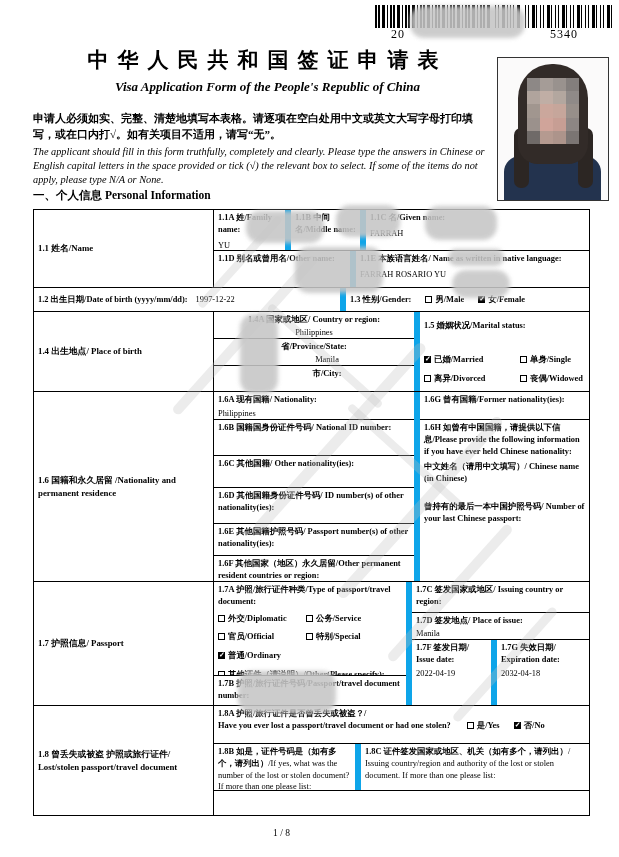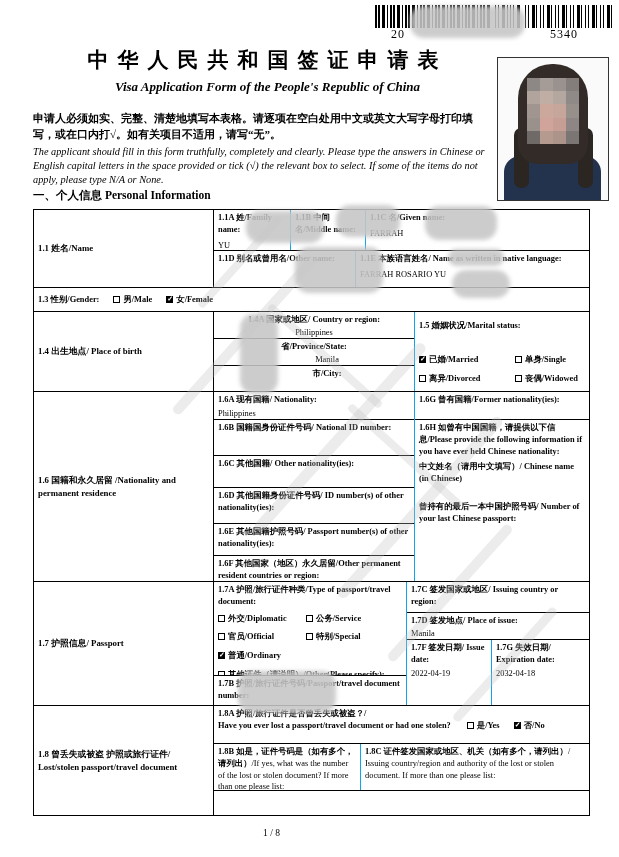--- a/index.html
+++ b/index.html
@@ -39,30 +39,30 @@
   
   .tbl{position:absolute;left:33px;top:209px;width:557px;border:1.5px solid #000;box-sizing:border-box;font-size:8.4px;line-height:1.4;}
   .row{display:flex;border-bottom:1px solid #000;box-sizing:border-box;}
   .row:last-child{border-bottom:none;}
   .lblcol{flex:0 0 180px;border-right:1px solid #000;box-sizing:border-box;padding:3px 4px;
     font-weight:bold;font-size:8.8px;display:flex;flex-direction:column;justify-content:center;}
   .c{box-sizing:border-box;padding:2px 4px;overflow:hidden;}
   .lbl{font-weight:bold;}
   .val{font-weight:normal;display:block;margin-top:4px;}
   .inline-val{font-weight:normal;margin-left:8px;}
-  .bb{border-bottom:1px solid #000;} .br{border-right:1px solid #0ea5e9;}
+  .bb{border-bottom:1px solid #000;} .br{border-right:6px solid #0ea5e9;}
   .col{display:flex;flex-direction:column;}
   .cb{display:inline-block;width:7px;height:7px;border:1px solid #000;margin-right:3px;vertical-align:-1px;position:relative;background:#fff;box-sizing:border-box;}
   .cb.on{background:#000;}
   .cb.on::after{content:"\2713";position:absolute;left:0;top:-2px;color:#fff;font-size:7px;font-weight:bold;}
   .opt{font-weight:bold;white-space:nowrap;}
   .optgrid{display:grid;grid-template-columns:96px 1fr;row-gap:7px;margin-top:22px;}
   .optgrid7{display:grid;grid-template-columns:88px 1fr;row-gap:7px;margin-top:5px;}
   .full{grid-column:1 / -1;}
-  .footer{position:absolute;left:4px;top:828px;width:535px;text-align:center;font-size:9.5px;}
+  .footer{position:absolute;left:14px;top:828px;width:535px;text-align:center;font-size:9.5px;}
   
   .redact{position:absolute;background:#c6c6c6;border-radius:14px;filter:blur(2px);opacity:.88;z-index:7;}
   .wm{position:absolute;background:#bfbfbf;opacity:.3;border-radius:6px;z-index:6;pointer-events:none;}
 </style>
 </head>
 <body>
 
 <div class="page">
 
   <div class="barcode"></div>
@@ -135,20 +135,24 @@
           </div>
           <div class="c" style="flex:1;">
             <span class="lbl">1.1E 本族语言姓名/ Name as written in native language:</span>
             <span class="val">FARRAH ROSARIO YU</span>
           </div>
         </div>
       </div>
     </div>
 
     <div class="row" style="height:24px;align-items:center;">
+      <div class="c br" style="width:312px;height:100%;display:flex;align-items:center;">
+        <span class="lbl">1.2 出生日期/Date of birth (yyyy/mm/dd):</span>
+        <span class="inline-val">1997-12-22</span>
+      </div>
       <div class="c" style="flex:1;height:100%;display:flex;align-items:center;gap:14px;">
         <span class="lbl">1.3 性别/Gender:</span>
         <span class="opt"><span class="cb"></span><span>男/Male</span></span>
         <span class="opt"><span class="cb on"></span><span>女/Female</span></span>
       </div>
     </div>
 
     <div class="row" style="height:80px;">
       <div class="lblcol">1.4 出生地点/ Place of birth</div>
       <div class="col br" style="width:200px;text-align:center;">

